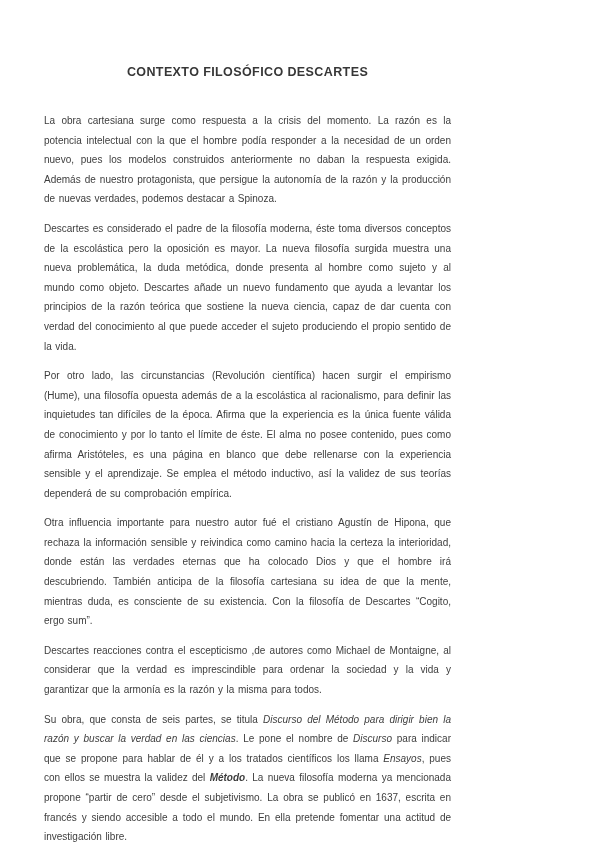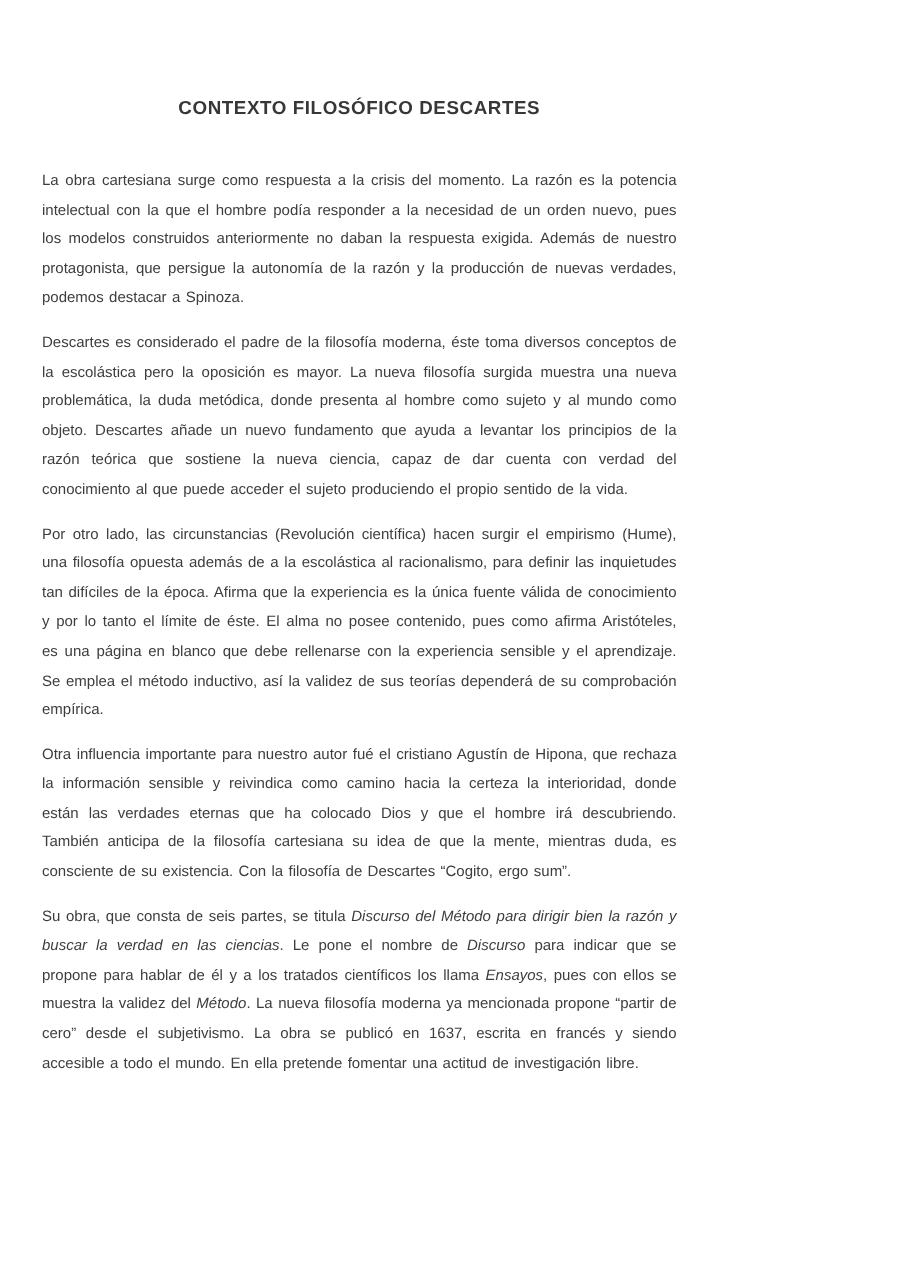--- a/index.html
+++ b/index.html
@@ -10,21 +10,21 @@
     width: 600px;
     height: 848px;
     background: #ffffff;
     overflow: hidden;
     font-family: "Liberation Sans", sans-serif;
   }
   main.page {
     box-sizing: border-box;
     width: 520px;
     height: 848px;
-    padding: 64px 69px 0 28px;
+    padding: 64px 69px 0 44px;
     color: #3d3d3d;
   }
   h1.doc-title {
     font-size: 12.5px;
     font-weight: 700;
     text-align: center;
     letter-spacing: 0.4px;
     color: #373737;
     margin: 0 0 31px 0;
     line-height: 16px;
@@ -35,28 +35,29 @@
     text-align: justify;
     text-justify: inter-word;
     margin: 0 0 10px 0;
     word-spacing: 0.8px;
     color: #3d3d3d;
   }
   .doc-body p span.run-italic {
     font-style: italic;
   }
   .doc-body p span.run-bold {
-    font-weight: 400;
+    font-weight: 700;
   }
 </style>
 </head>
 <body>
 
 <main class="page">
   <h1 class="doc-title">CONTEXTO FILOSÓFICO DESCARTES</h1>
   <section id="paragraphs" class="doc-body">
       <p><span>La obra cartesiana surge como respuesta a la crisis del momento. La razón es la potencia intelectual con la que el hombre podía responder a la necesidad de un orden nuevo, pues los modelos construidos anteriormente no daban la respuesta exigida. Además de nuestro protagonista, que persigue la autonomía de la razón y la producción de nuevas verdades, podemos destacar a Spinoza.</span></p>
       <p><span>Descartes es considerado el padre de la filosofía moderna, éste toma diversos conceptos de la escolástica pero la oposición es mayor. La nueva filosofía surgida muestra una nueva problemática, la duda metódica, donde presenta al hombre como sujeto y al mundo como objeto. Descartes añade un nuevo fundamento que ayuda a levantar los principios de la razón teórica que sostiene la nueva ciencia, capaz de dar cuenta con verdad del conocimiento al que puede acceder el sujeto produciendo el propio sentido de la vida.</span></p>
       <p><span>Por otro lado, las circunstancias (Revolución científica) hacen surgir el empirismo (Hume), una filosofía opuesta además de a la escolástica al racionalismo, para definir las inquietudes tan difíciles de la época. Afirma que la experiencia es la única fuente válida de conocimiento y por lo tanto el límite de éste. El alma no posee contenido, pues como afirma Aristóteles, es una página en blanco que debe rellenarse con la experiencia sensible y el aprendizaje. Se emplea el método inductivo, así la validez de sus teorías dependerá de su comprobación empírica.</span></p>
       <p><span>Otra influencia importante para nuestro autor fué el cristiano Agustín de Hipona, que rechaza la información sensible y reivindica como camino hacia la certeza la interioridad, donde están las verdades eternas que ha colocado Dios y que el hombre irá descubriendo. También anticipa de la filosofía cartesiana su idea de que la mente, mientras duda, es consciente de su existencia. Con la filosofía de Descartes “Cogito, ergo sum”.</span></p>
+      <p><span>Descartes reacciones contra el escepticismo ,de autores como Michael de Montaigne, al considerar que la verdad es imprescindible para ordenar la sociedad y la vida y garantizar que la armonía es la razón y la misma para todos.</span></p>
       <p><span>Su obra, que consta de seis partes, se titula </span><span class="run-italic">Discurso del Método para dirigir bien la razón y buscar la verdad en las ciencias</span><span>. Le pone el nombre de </span><span class="run-italic">Discurso</span><span> para indicar que se propone para hablar de él y a los tratados científicos los llama </span><span class="run-italic">Ensayos</span><span>, pues con ellos se muestra la validez del </span><span class="run-italic run-bold">Método</span><span>. La nueva filosofía moderna ya mencionada propone “partir de cero” desde el subjetivismo. La obra se publicó en 1637, escrita en francés y siendo accesible a todo el mundo. En ella pretende fomentar una actitud de investigación libre.</span></p>
     </section>
 </main>
 
 </body></html>

